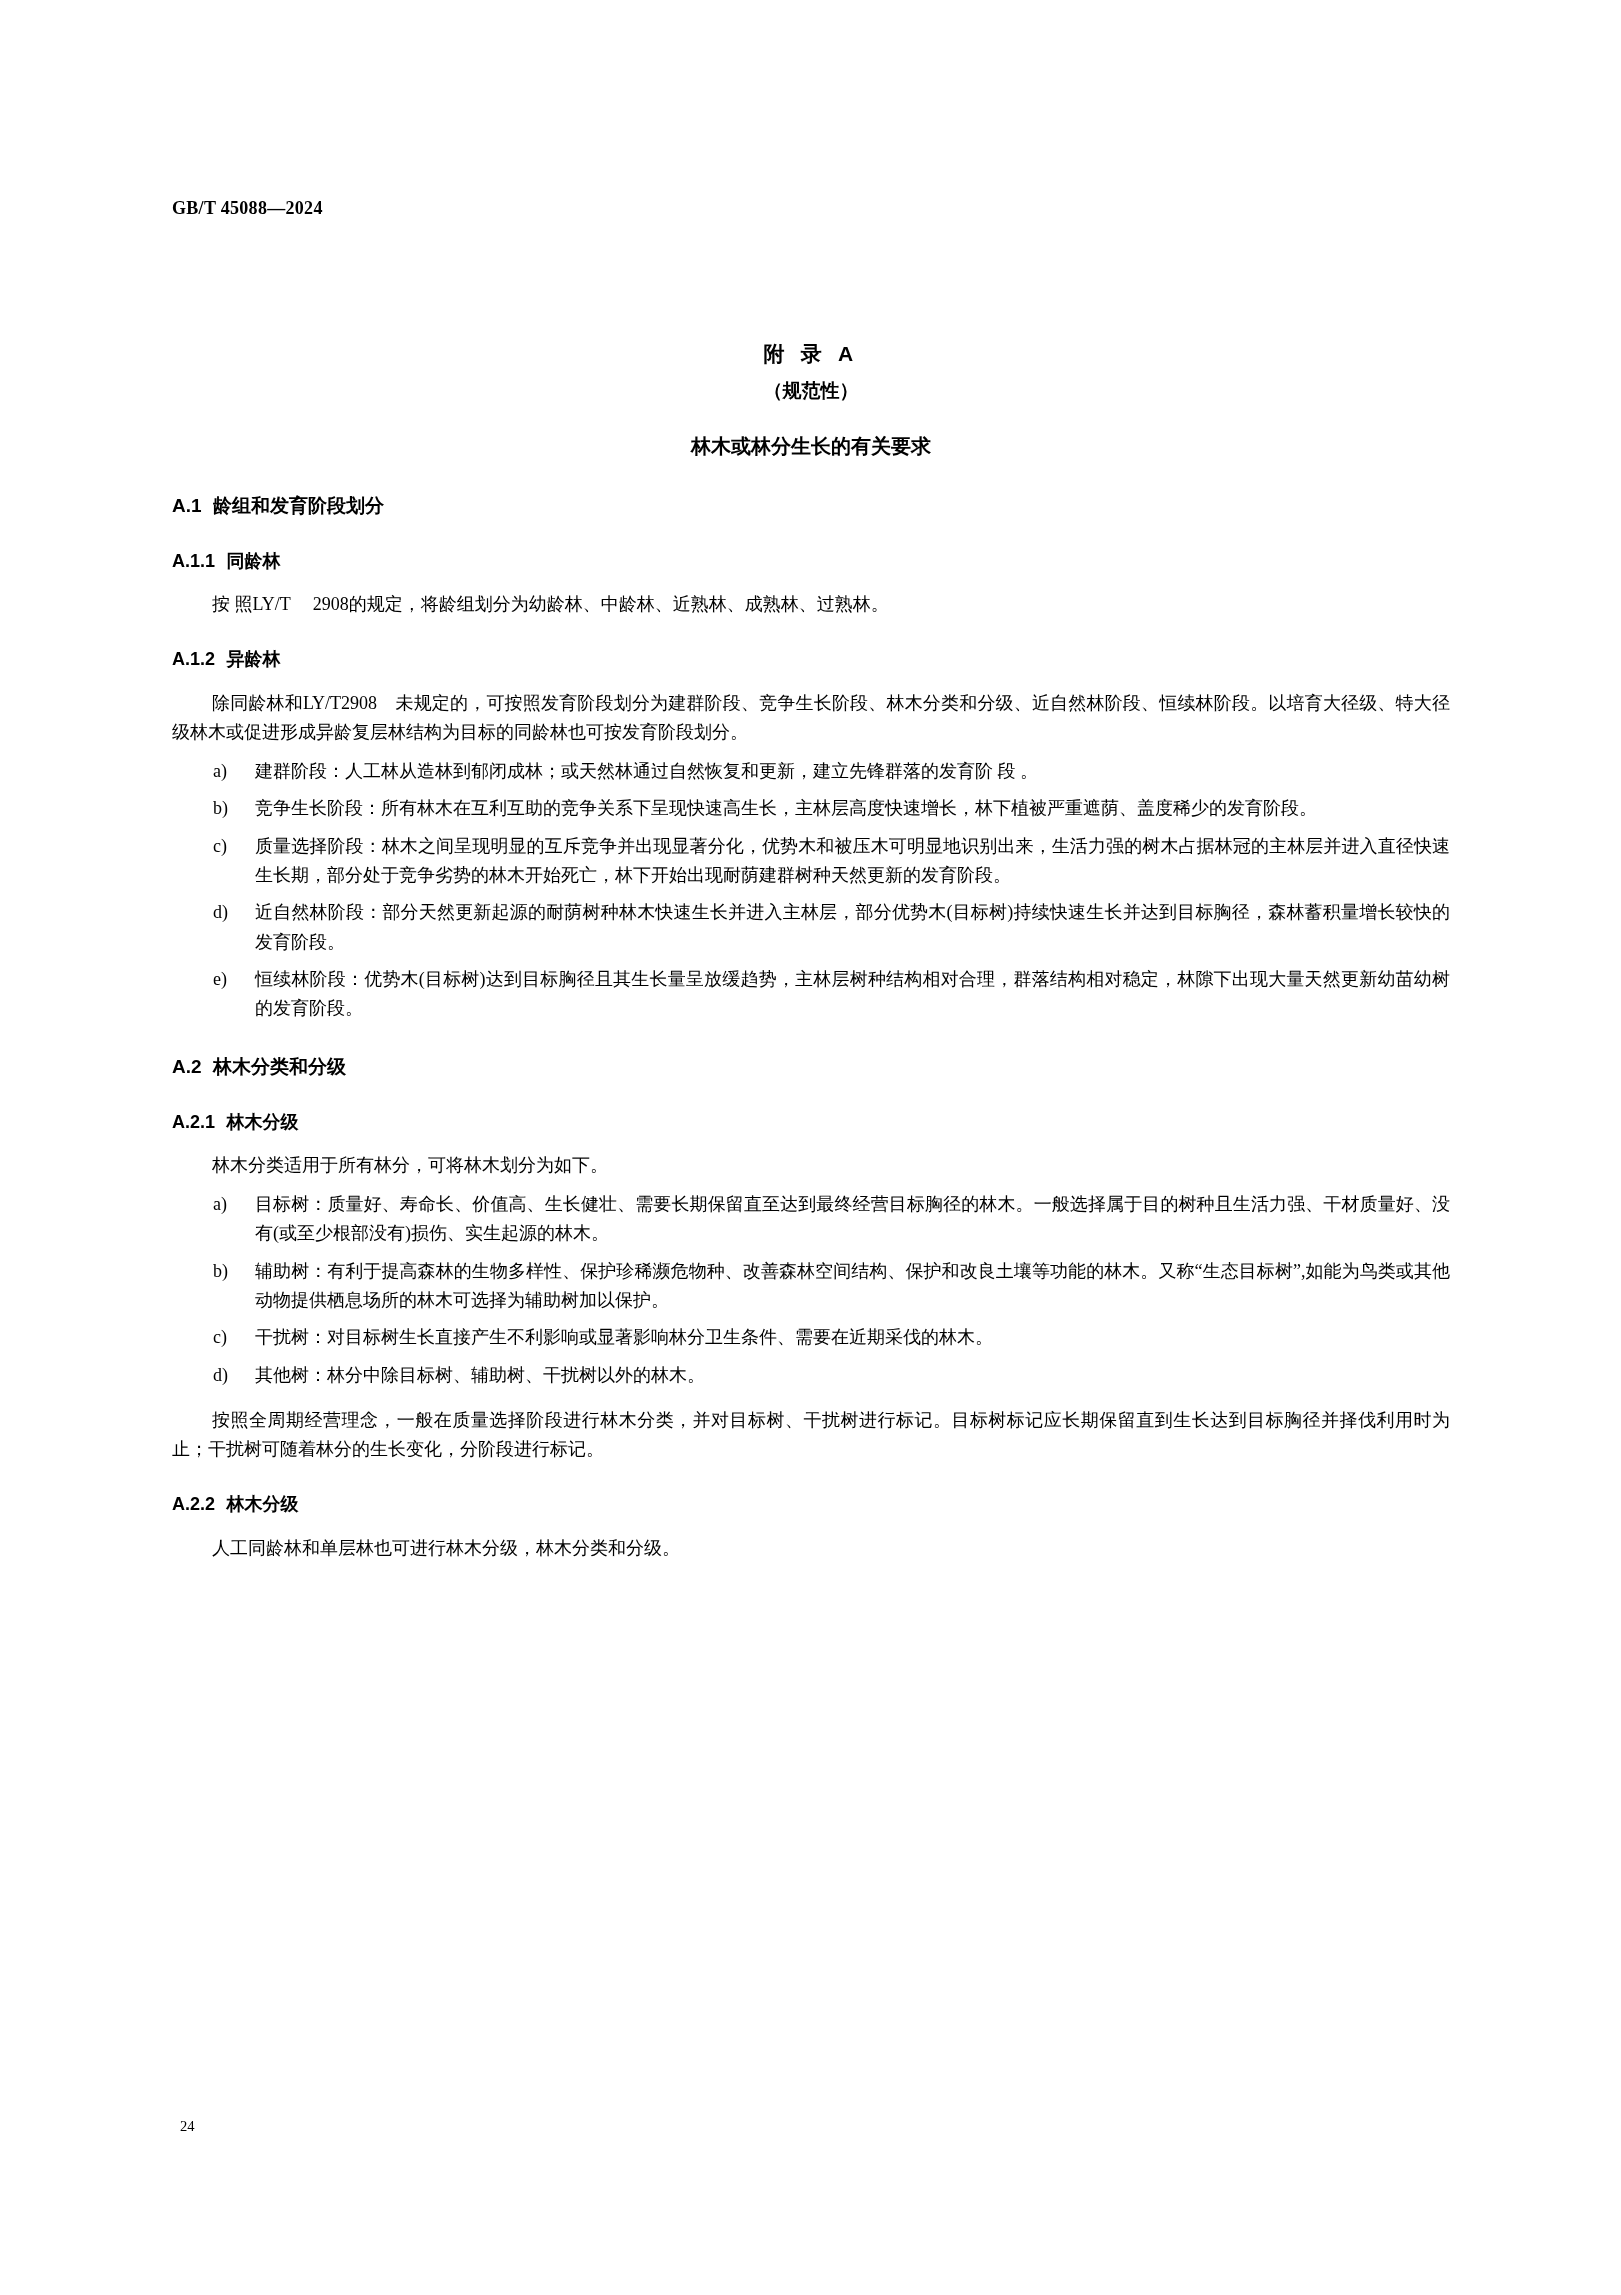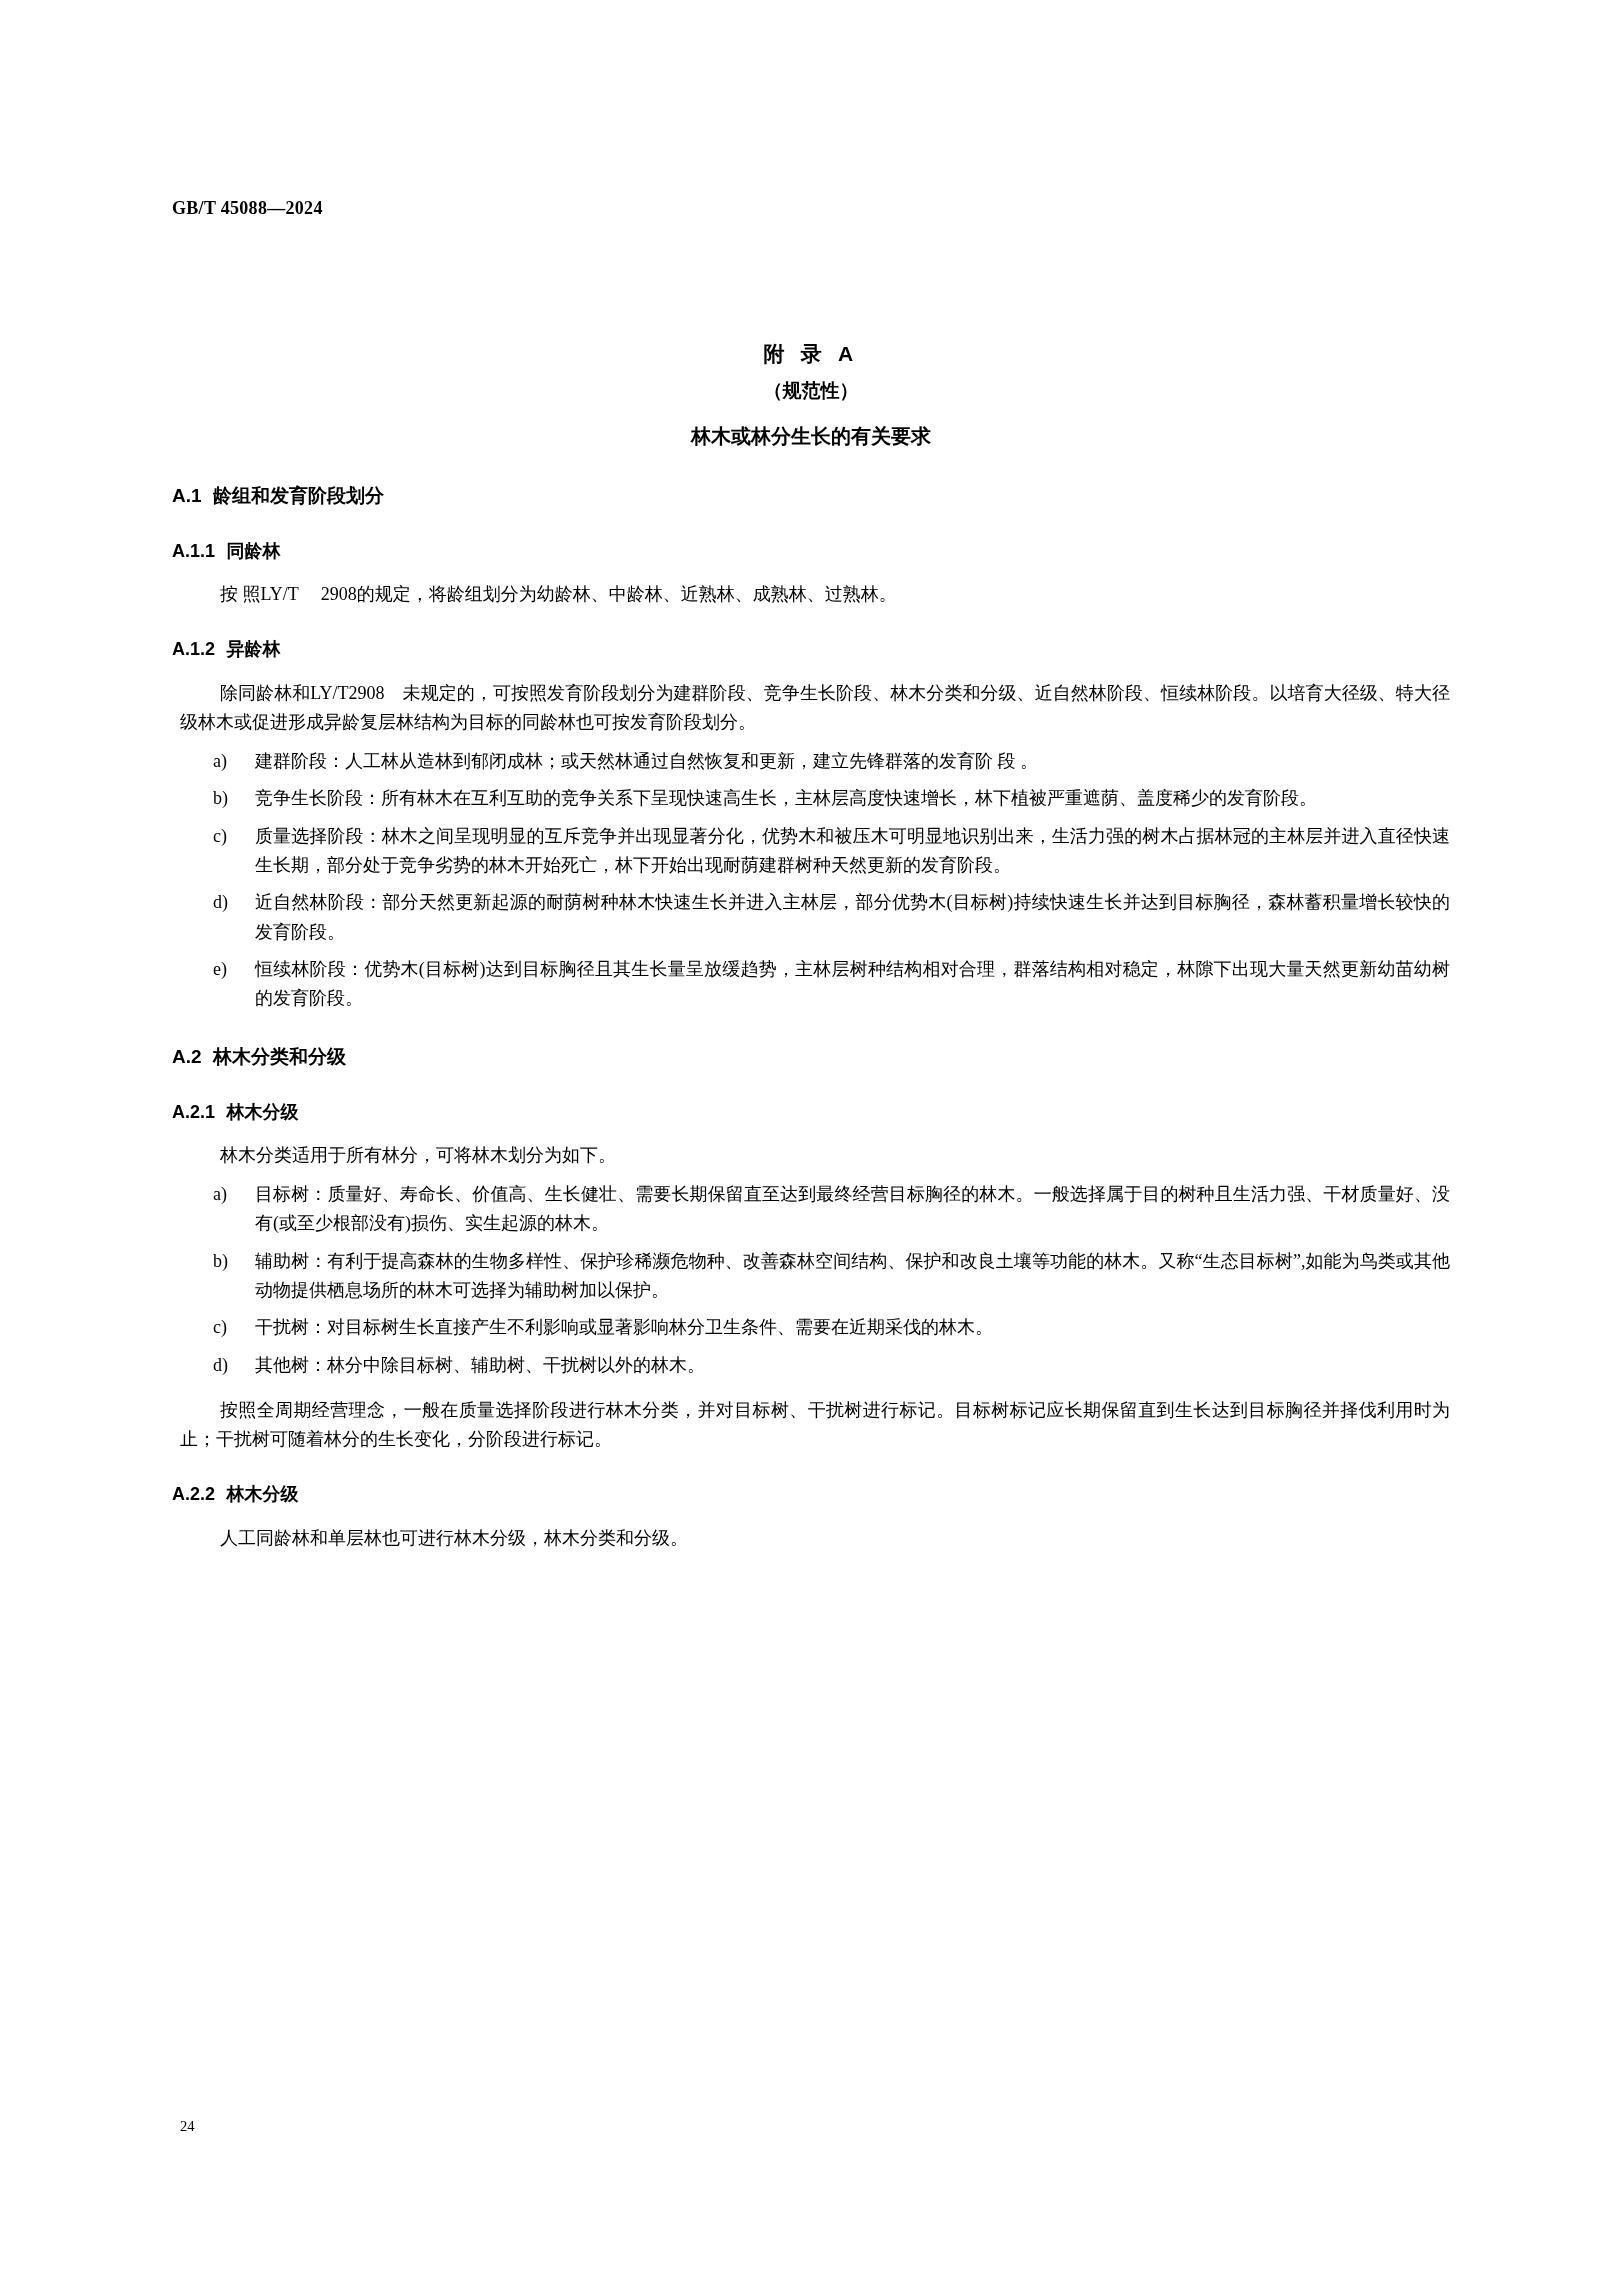--- a/index.html
+++ b/index.html
@@ -50,21 +50,21 @@
     font-weight: bold;
     font-size: 19px;
     line-height: 1.6;
     margin-top: 6.3px;
   }
   .annex-name {
     font-family: "Liberation Sans", "DejaVu Sans", sans-serif;
     font-weight: bold;
     font-size: 20px;
     line-height: 1.6;
-    margin-top: 14px;
+    margin-top: 24px;
   }
   h2.sec {
     font-family: "Liberation Sans", "DejaVu Sans", sans-serif;
     font-weight: bold;
     font-size: 19px;
     margin: 30px 0 0 0;
     line-height: 1.5;
     font-weight: bold;
   }
   h3.sub {
@@ -77,21 +77,20 @@
   .num-gap { display: inline-block; width: 11.5px; }
   p.body {
     font-size: 18px;
     line-height: 1.62;
     margin: 15.7px 0 0 0;
     text-align: justify;
     text-justify: inter-ideograph;
   }
   p.body.indent {
     text-indent: 40px;
-    margin-left: 8px;
   }
   ol.lettered {
     list-style: none;
     margin: 9.4px 0 0 0;
     padding: 0;
   }
   ol.lettered > li {
     position: relative;
     padding-left: 83px;
     font-size: 18px;

